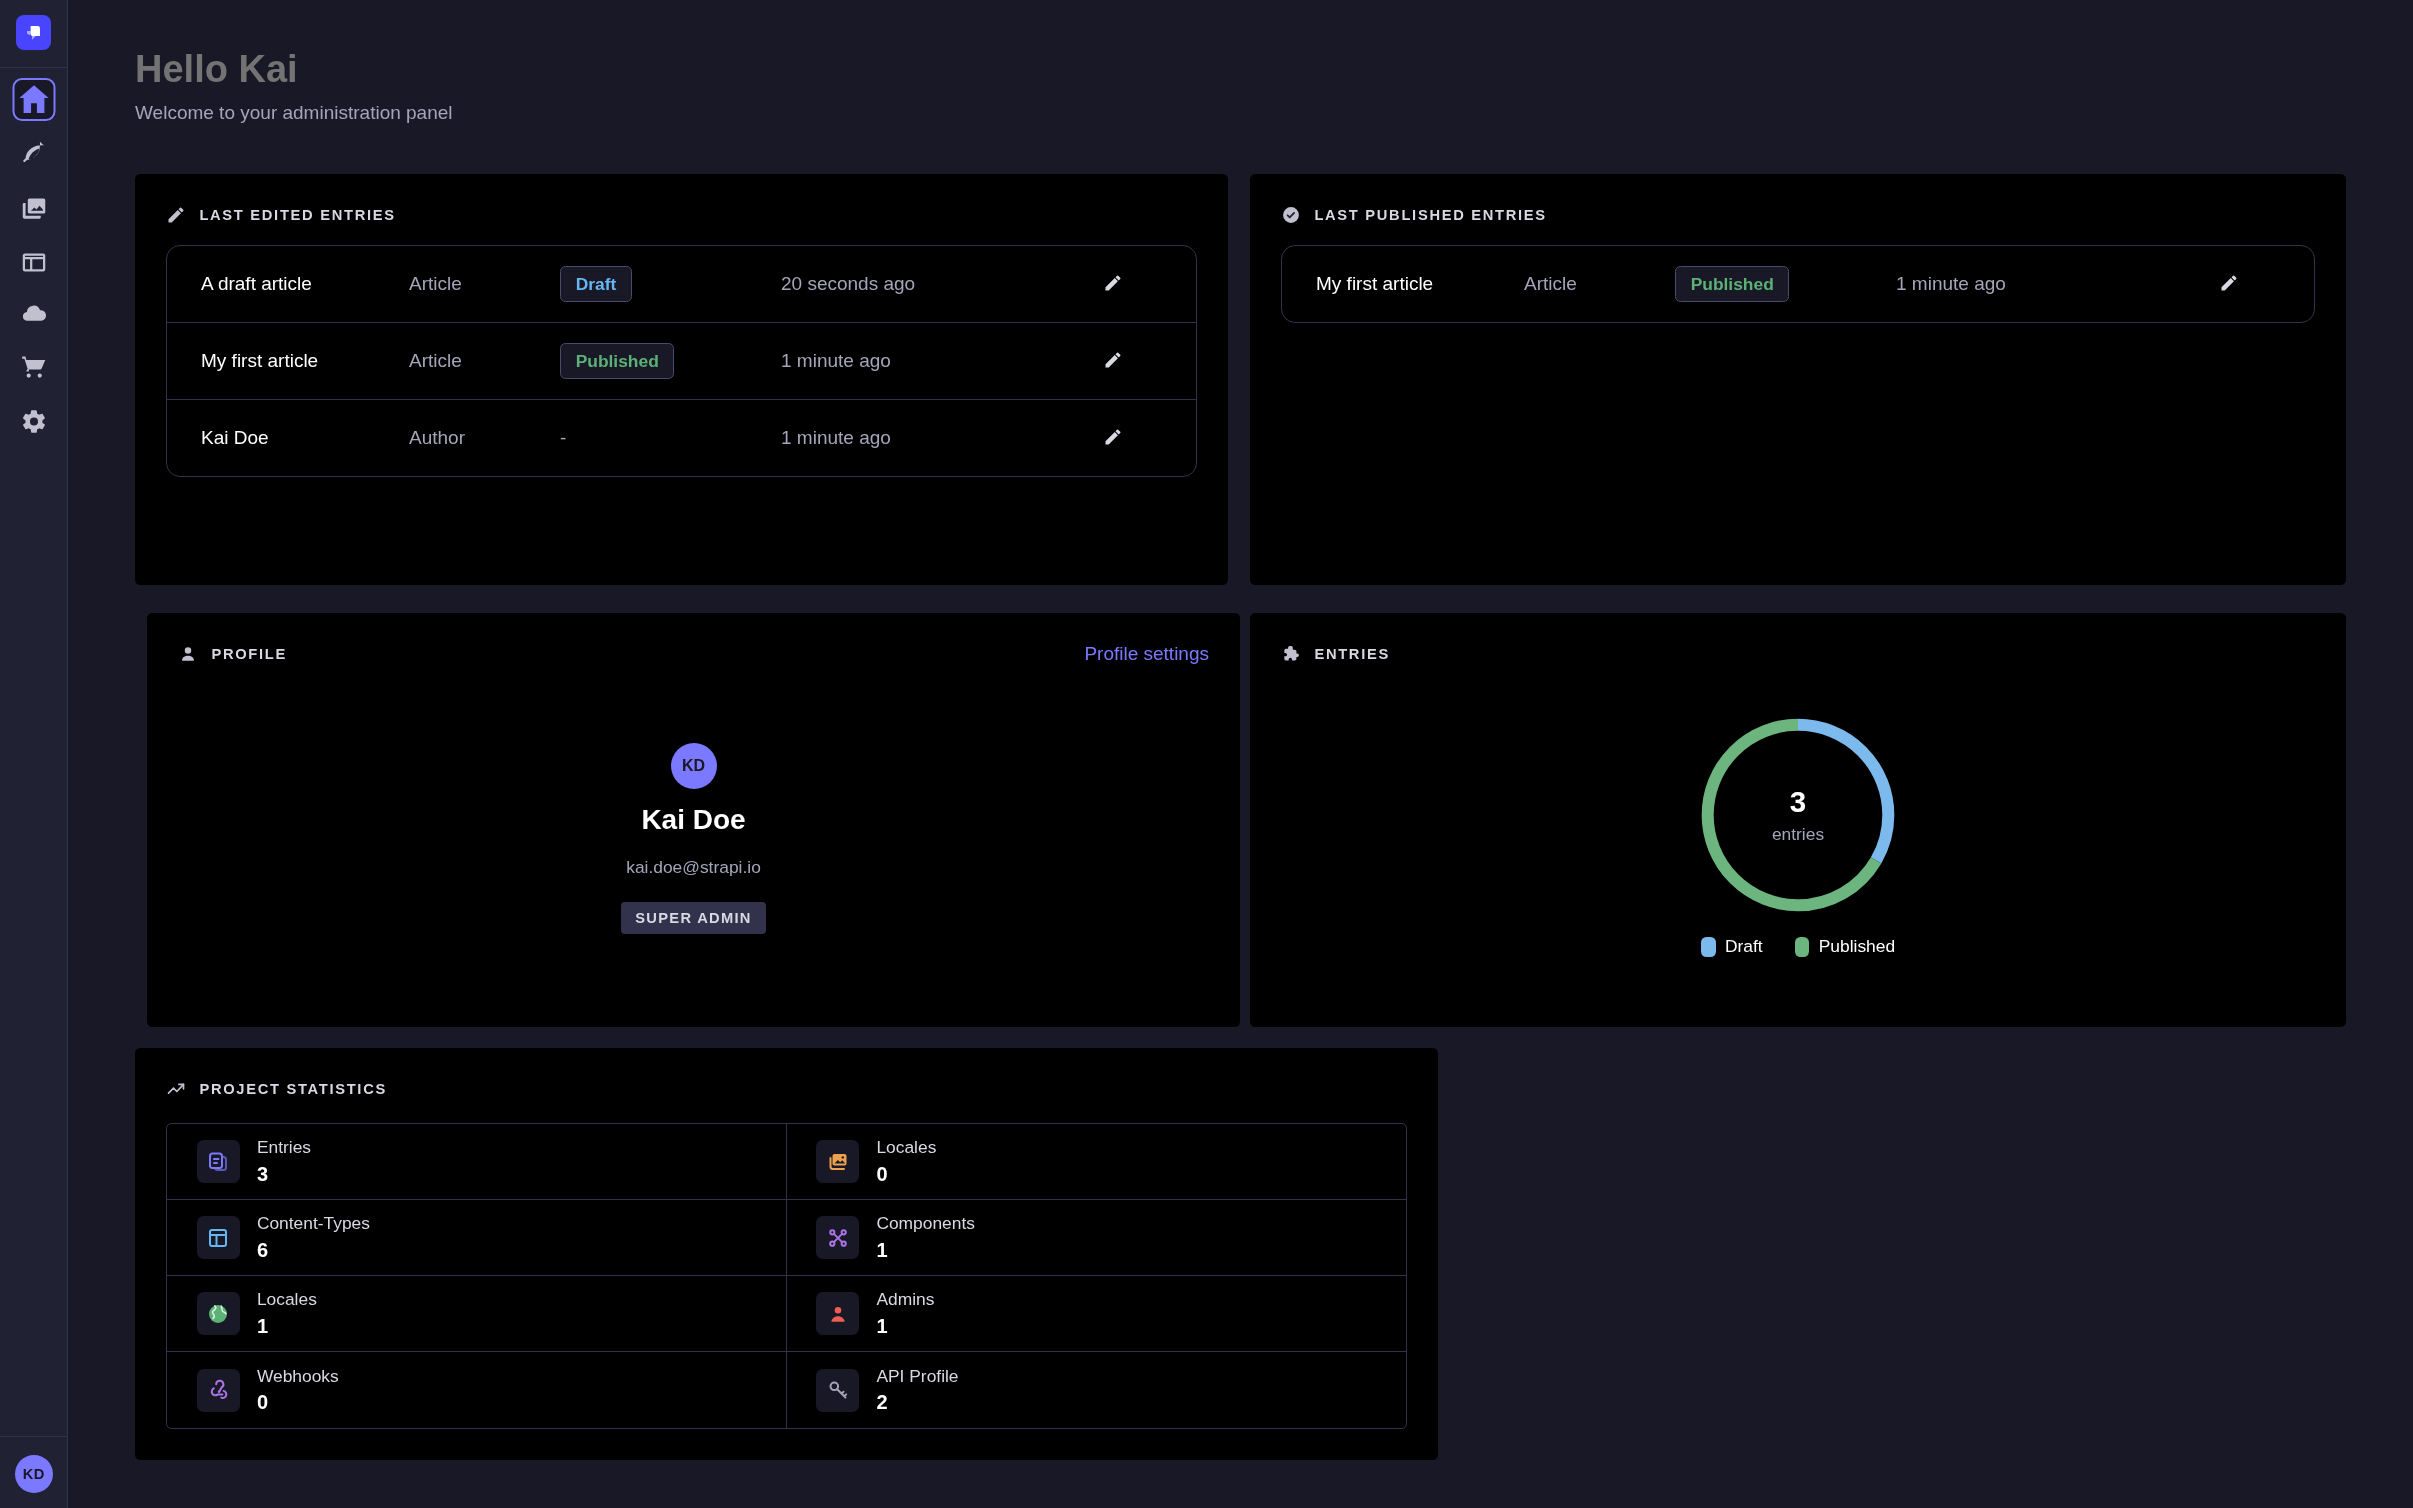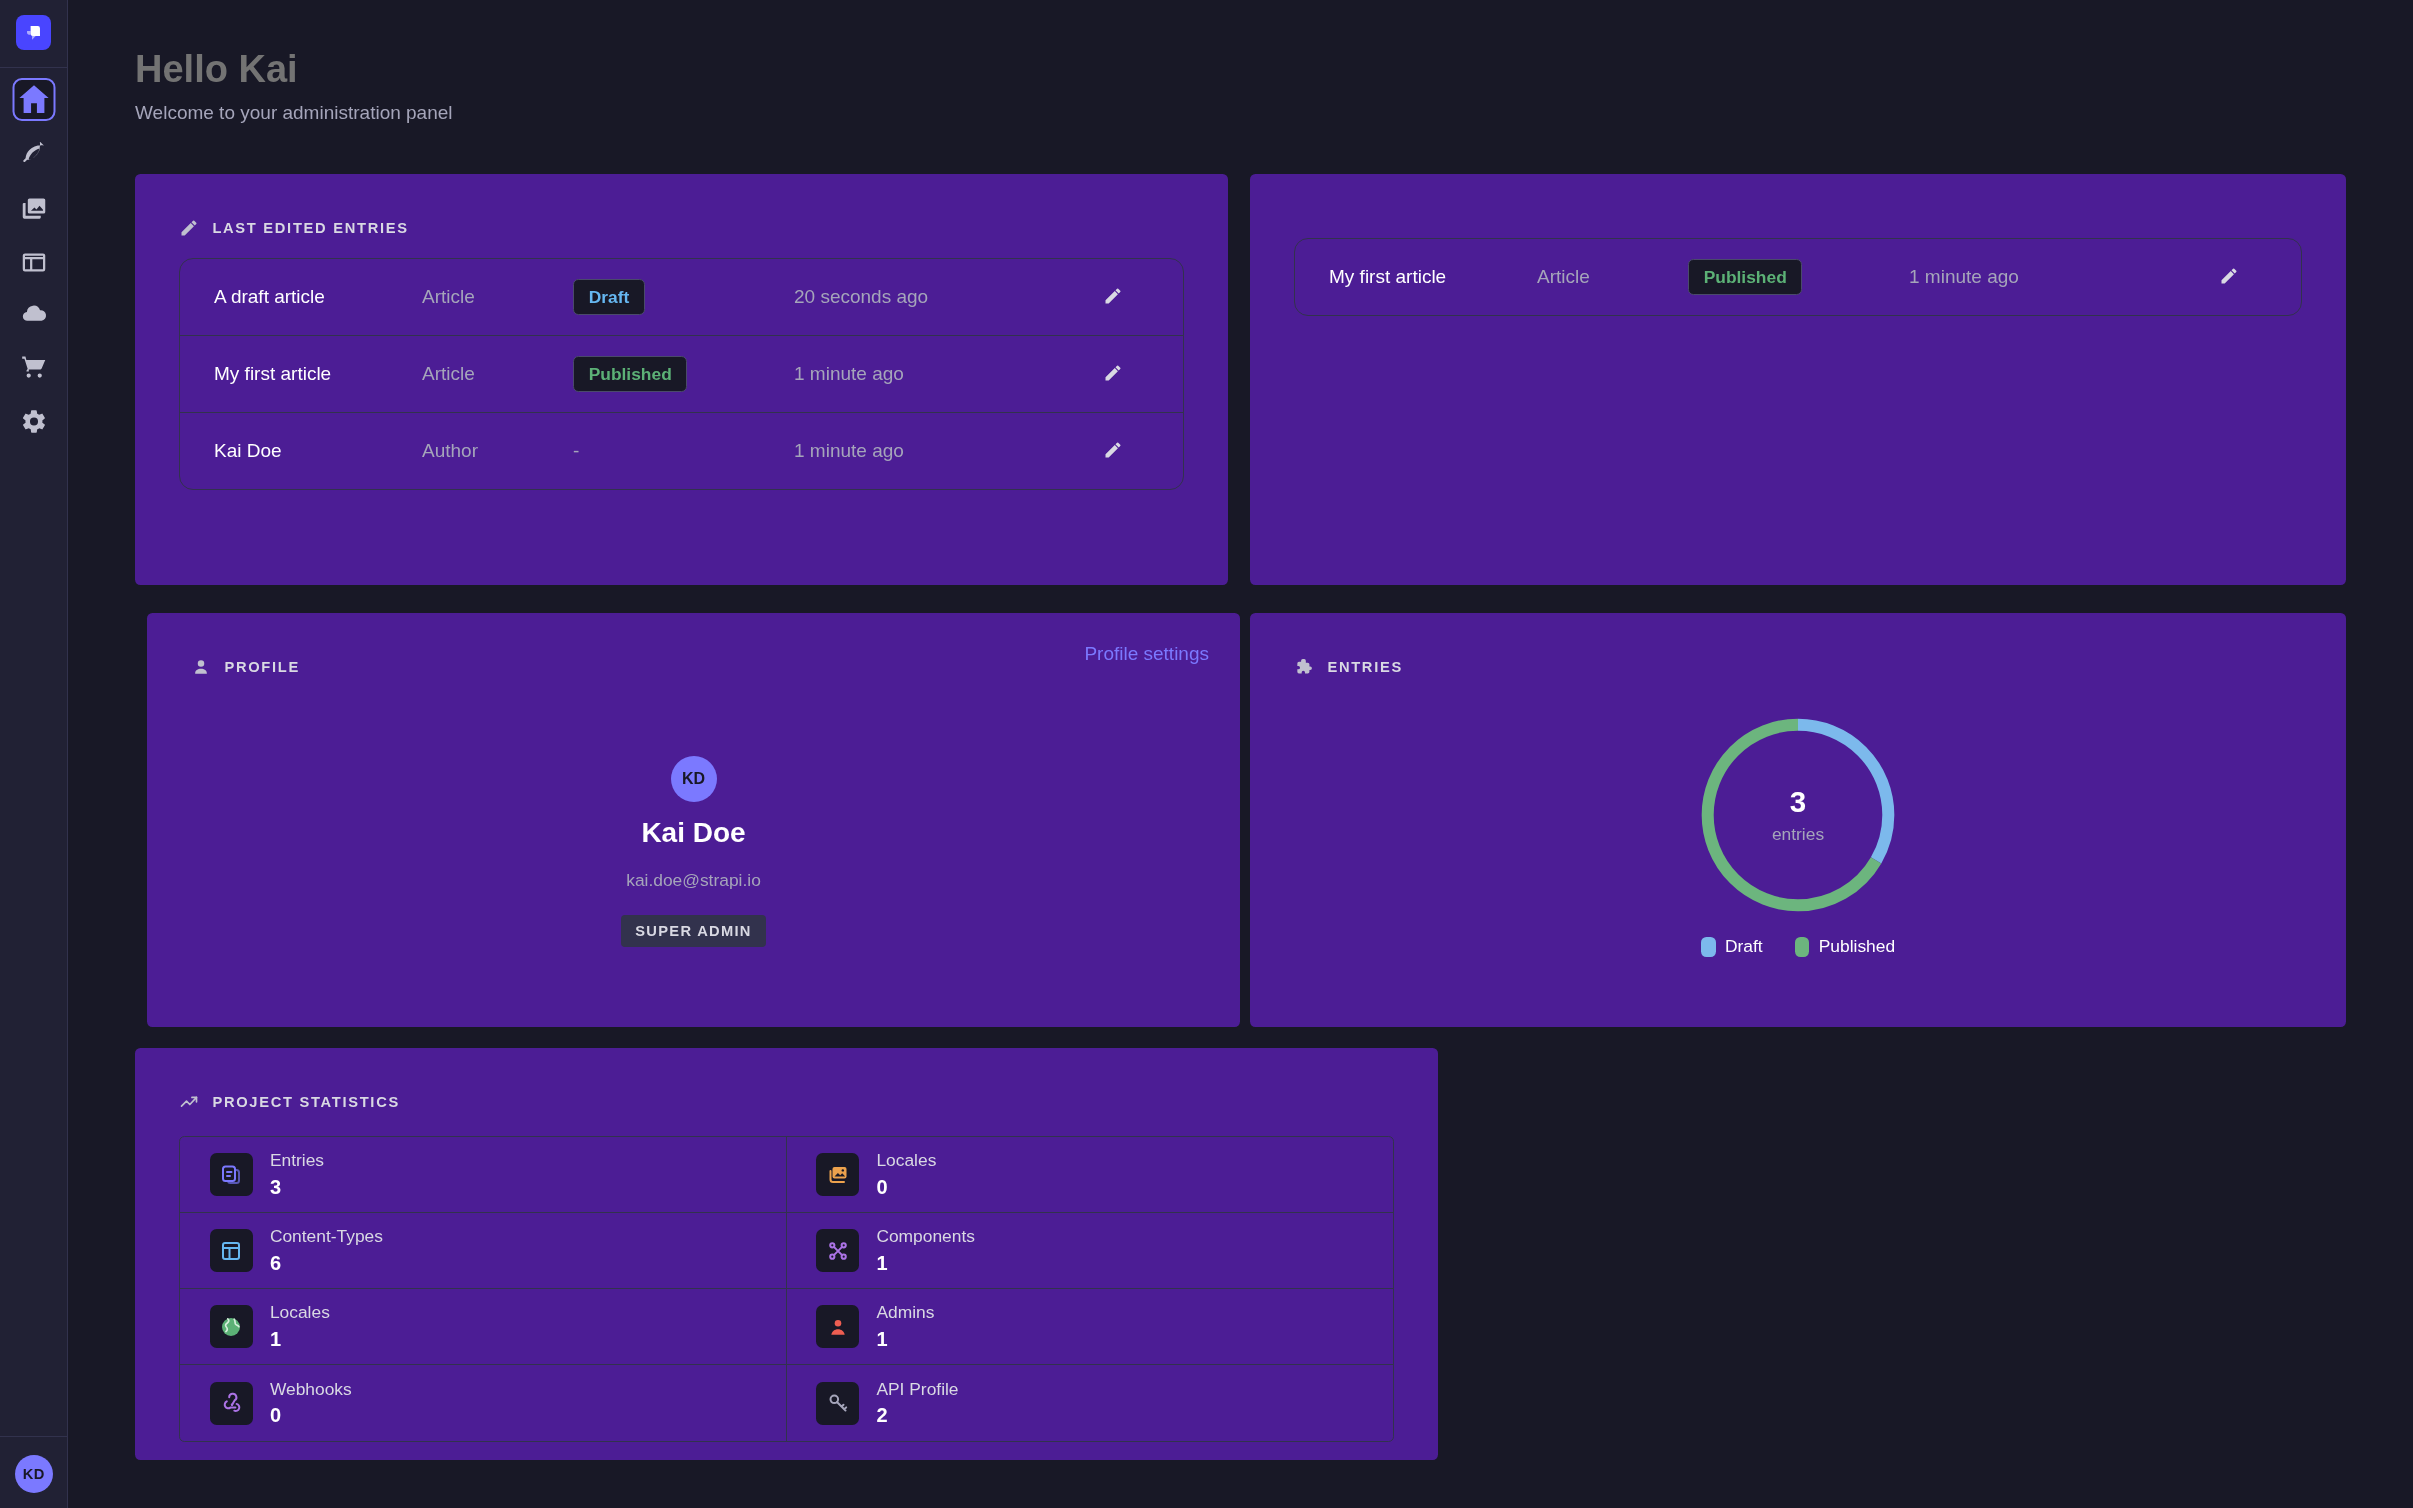--- a/index.html
+++ b/index.html
@@ -20,21 +20,21 @@
   .sb-avatar{position:absolute;left:14.7px;top:1455px;width:38px;height:38px;border-radius:50%;
              background:#7b79ff;color:#181826;font-weight:bold;font-size:14.7px;display:flex;
              align-items:center;justify-content:center;cursor:pointer;letter-spacing:0.3px;}
 
   
   .page-header{position:absolute;left:135px;top:48px;}
   .page-title{font-size:38px;font-weight:bold;margin:0;color:#737373;}
   .page-sub{margin-top:10.7px;font-size:19px;color:#a5a5ba;}
 
   
-  .card{position:absolute;background:#4c1d95;border-radius:5.4px;padding:44px;box-sizing:border-box;}
+  .card{position:absolute;background:#000000;border-radius:5.4px;padding:31px;box-sizing:border-box;}
   .card-le{left:135px;top:174px;width:1093px;height:411px;}
   .card-lp{left:1250px;top:174px;width:1096px;height:411px;}
   .card-pr{left:147px;top:613px;width:1093px;height:414px;}
   .card-en{left:1250px;top:613px;width:1096px;height:414px;}
   .card-st{left:135px;top:1048px;width:1303px;height:412px;}
   .card-heading{display:flex;align-items:center;gap:13.4px;color:#d9d9e3;font-size:14.7px;
                 font-weight:bold;letter-spacing:1.7px;}
   .card-heading .hic{width:20px;height:20px;color:#c0c0cf;flex:0 0 auto;}
   .hic svg{width:100%;height:100%;}
 
@@ -195,20 +195,29 @@
         <span class="c-edit"><button class="edit-btn">
           <svg viewBox="0 0 24 24">
                 <path fill="currentColor" d="M3 17.2V21h3.8L17.9 9.9l-3.8-3.8L3 17.2zM20.7 7.1a1 1 0 0 0 0-1.4l-2.4-2.4a1 1 0 0 0-1.4 0l-1.9 1.9 3.8 3.8 1.9-1.9z"></path>
               </svg>
         </button></span>
       </div>
     </div>
   </section>
 
   <section class="card card-lp">
+    <div class="card-heading">
+      <span class="hic">
+        <svg viewBox="0 0 24 24">
+            <circle cx="12" cy="12" r="9.5" fill="currentColor"></circle>
+            <path d="M8 12.4l2.5 2.5 5.2-5.4" fill="none" stroke="#212134" stroke-width="2.2" stroke-linecap="round" stroke-linejoin="round"></path>
+          </svg>
+      </span>
+      <span>LAST PUBLISHED ENTRIES</span>
+    </div>
     <div class="etable">
       <div class="erow">
         <span class="c-name">My first article</span>
         <span class="c-kind">Article</span>
         <span><span class="badge published">Published</span></span>
         <span class="c-time">1 minute ago</span>
         <span class="c-edit"><button class="edit-btn">
           <svg viewBox="0 0 24 24">
                 <path fill="currentColor" d="M3 17.2V21h3.8L17.9 9.9l-3.8-3.8L3 17.2zM20.7 7.1a1 1 0 0 0 0-1.4l-2.4-2.4a1 1 0 0 0-1.4 0l-1.9 1.9 3.8 3.8 1.9-1.9z"></path>
               </svg>

